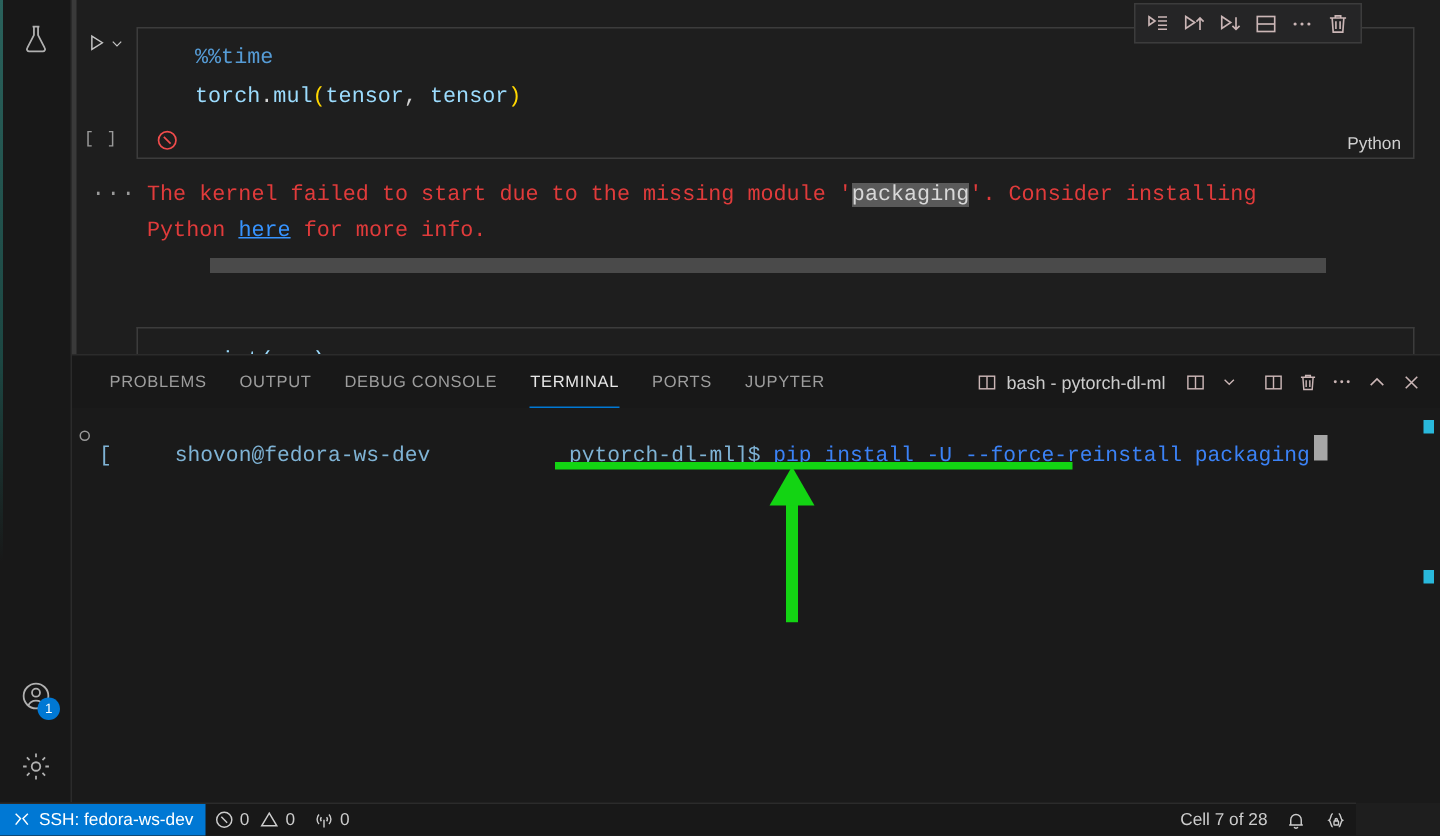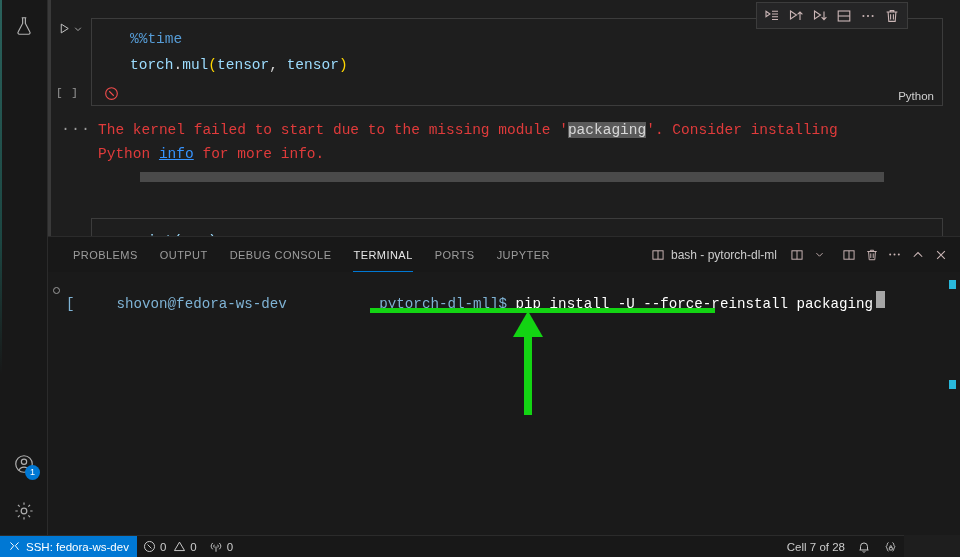--- a/index.html
+++ b/index.html
@@ -177,21 +177,21 @@
     font-family: "Liberation Mono", monospace;
     font-size: 14.2px; white-space: pre;
     display: flex; align-items: baseline;
   }
   .prompt-mark {
     position: absolute; left: 5px; top: 15px;
     width: 7px; height: 7px; border: 1.5px solid #9a9a9a; border-radius: 50%;
   }
   .t-brack { color: #7fb3d5; }
   .t-user  { color: #7fb3d5; margin-left: 42px; }
-  .t-cmd   { color: #ffffff; margin-top: 12px; }
+  .t-cmd   { color: #3b82f6; margin-top: 12px; }
   .t-cursor {
     display: inline-block; width: 9px; height: 17px;
     background: #a6a6a6; vertical-align: -3px; margin-left: 3px;
   }
   
   #ann-underline {
     position: absolute; left: 370px; top: 308px;
     width: 345px; height: 5px; background: #13d413;
   }
   #ann-arrow {
@@ -287,21 +287,21 @@
             <circle cx="8" cy="8" r="6.2"></circle>
               <path d="M5.6 5.6l4.8 4.8"></path>
           </svg>
         </div>
         <div class="lang-label">Python</div>
       </div>
 
       <div class="out-dots">...</div>
 
       <div class="out-text"><span>The kernel failed to start due to the missing module '</span><span class="hl">packaging</span><span>'. Consider installing</span>
-<span>Python </span><a href="#">info</a><span> for more info.</span></div>
+<span>Python </span><a href="#">here</a><span> for more info.</span></div>
 
       <div class="out-scroll"></div>
     </div>
 
     <div class="nb-cell2">
       <div class="frag"><span class="tok-id">print(...)</span></div>
     </div>
   </div>
 
   <div id="cell-toolbar">

